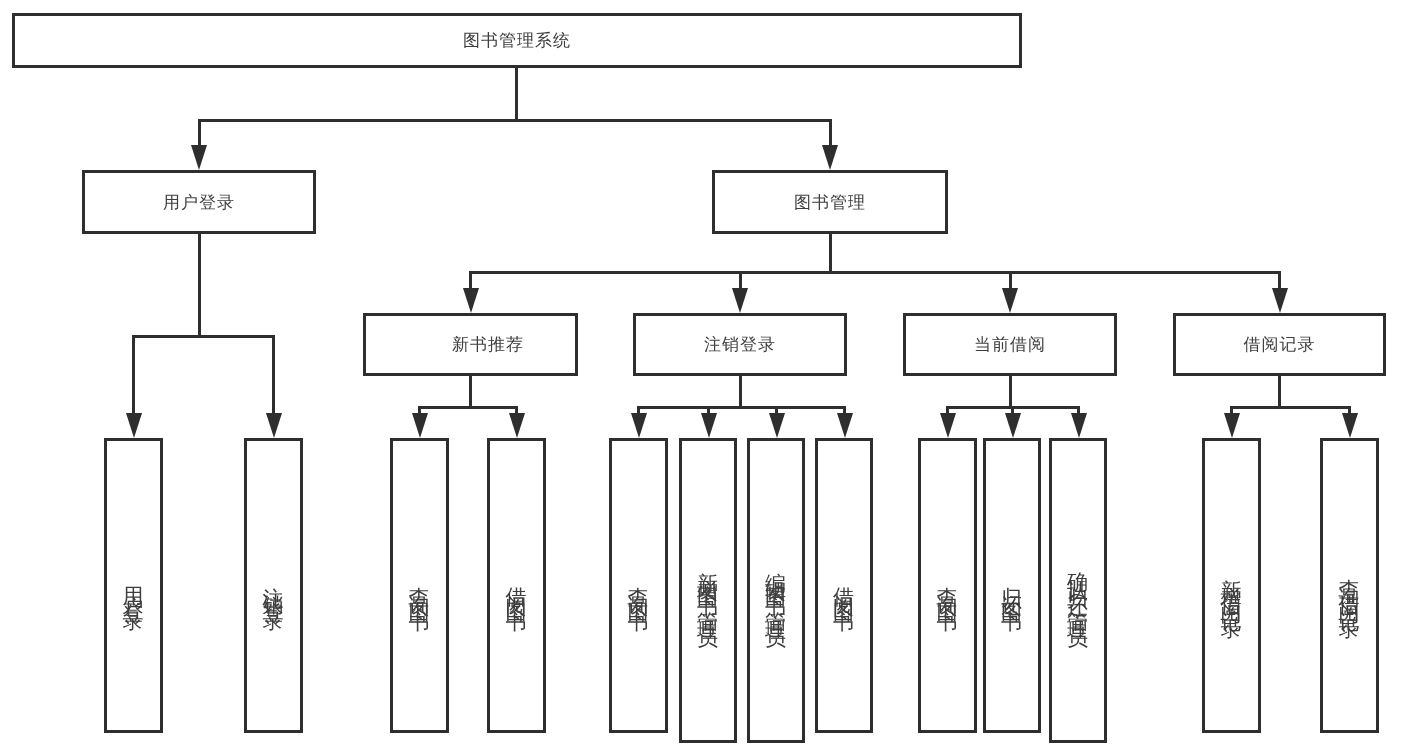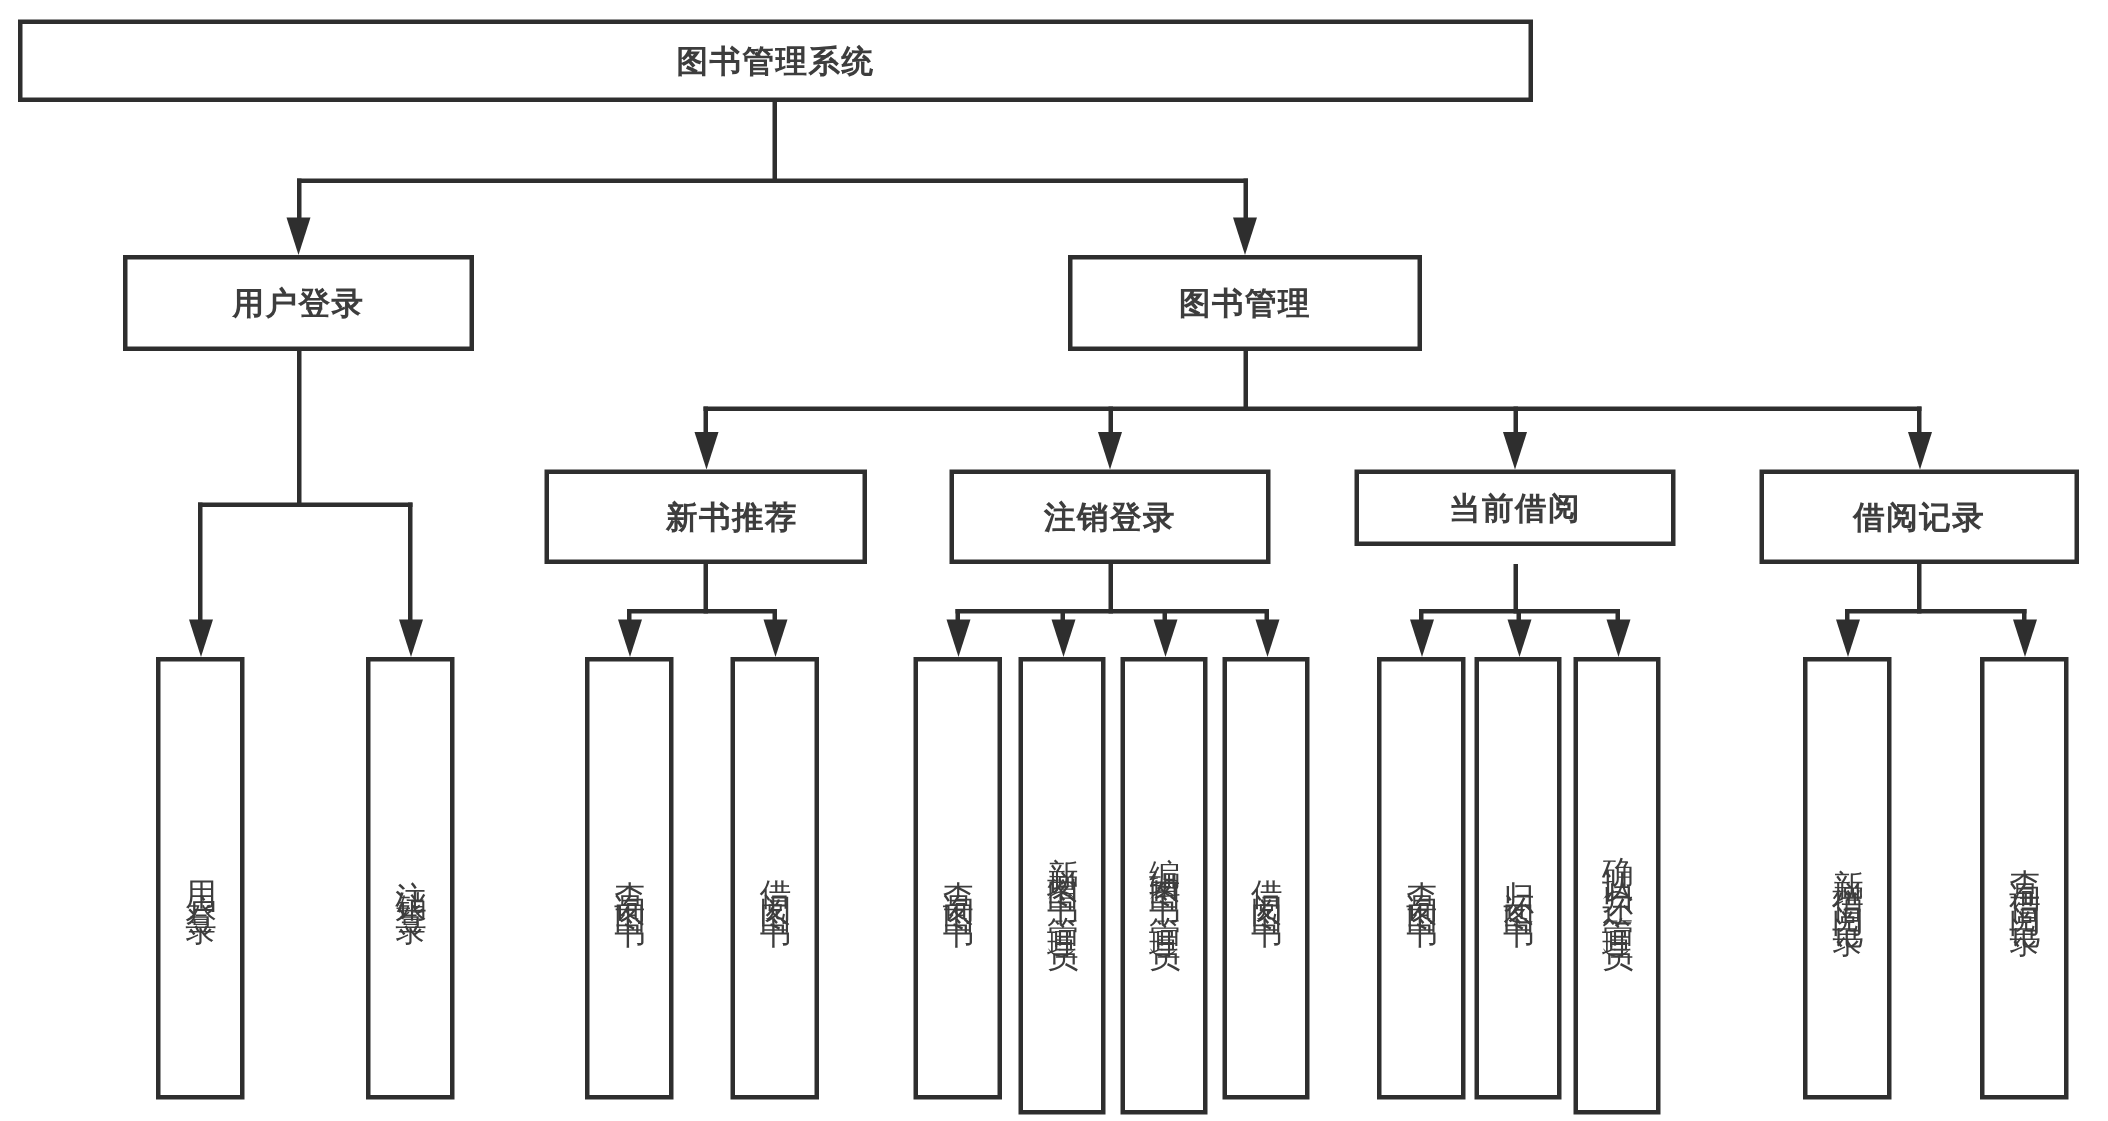--- a/index.html
+++ b/index.html
@@ -7,21 +7,21 @@
   }
   html,body{margin:0;padding:0;background:#fff;}
   #canvas{
     position:relative; width:1405px; height:747px; background:var(--bg);
     font-family:"Liberation Sans", sans-serif; color:var(--text); overflow:hidden;
   }
   .box{
     position:absolute; box-sizing:border-box; background:#fff;
     border:3px solid var(--line); display:flex; align-items:center; justify-content:center;
   }
-  .hlabel{font-size:21px; letter-spacing:1px; white-space:nowrap; color:var(--text);font-weight:bold;}
+  .hlabel{font-size:17px; letter-spacing:1px; white-space:nowrap; color:var(--text);}
   .vbox .vlabel{
     writing-mode:vertical-rl; text-orientation:mixed;
     font-size:21px; letter-spacing:8px; line-height:1; color:var(--text); white-space:nowrap;
   }
   .vline,.hline{position:absolute; background:var(--line);}
   .vline{width:3px;}
   .hline{height:3px;}
   .arrow{
     position:absolute; width:0; height:0;
     border-left:8px solid transparent; border-right:8px solid transparent;
@@ -72,21 +72,21 @@
   <div class="arrow" style="left:1002px;top:288px;"></div>
   <div class="vline" style="left:1278px;top:271px;height:20px;"></div>
   <div class="arrow" style="left:1271.5px;top:288px;"></div>
 
   <div class="box" style="left:363px;top:313px;width:215px;height:63px;padding-left:35px;">
     <span class="hlabel">新书推荐</span>
   </div>
   <div class="box" style="left:633px;top:313px;width:214px;height:63px;">
     <span class="hlabel">注销登录</span>
   </div>
-  <div class="box" style="left:903px;top:313px;width:214px;height:51px;">
+  <div class="box" style="left:903px;top:313px;width:214px;height:63px;">
     <span class="hlabel">当前借阅</span>
   </div>
   <div class="box" style="left:1173px;top:313px;width:213px;height:63px;">
     <span class="hlabel">借阅记录</span>
   </div>
 
   <div class="vline" style="left:469px;top:376px;height:33px;"></div>
   <div class="hline" style="left:418px;top:406px;width:100px;"></div>
   <div class="vline" style="left:418px;top:406px;height:10px;"></div>
   <div class="arrow" style="left:411.5px;top:413px;"></div>

